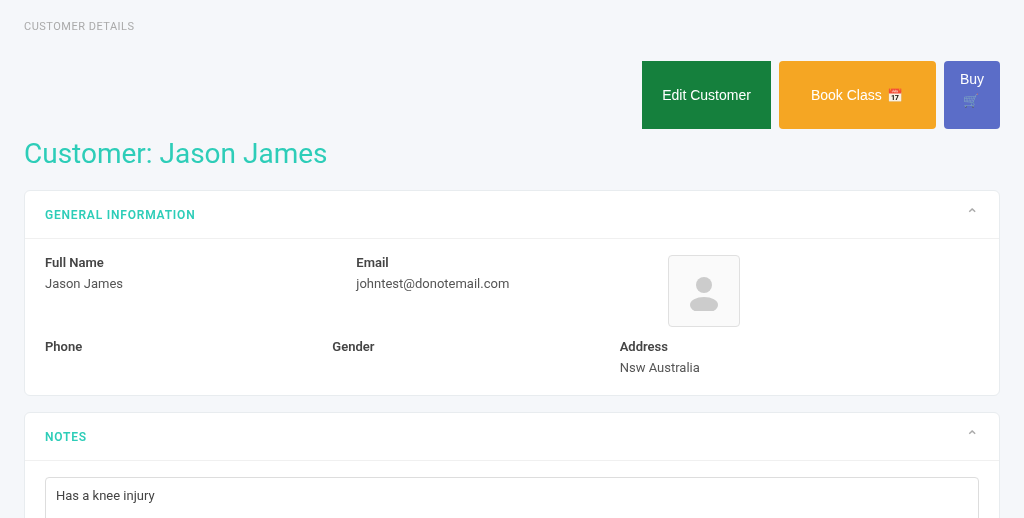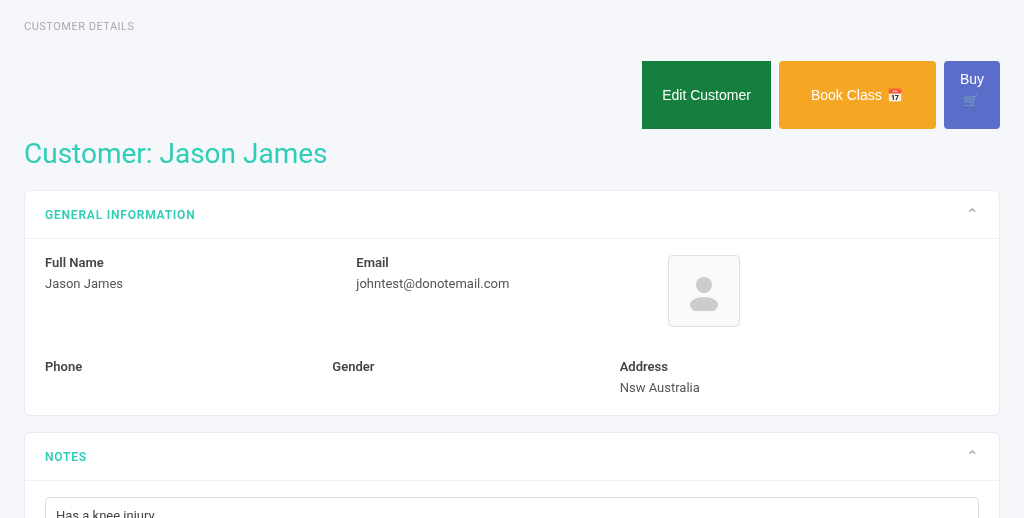--- a/index.html
+++ b/index.html
@@ -156,21 +156,21 @@
       outline: none;
     }
     .btn-icon {
       font-size: 13px;
       opacity: 0.9;
     }
     .second-row-grid {
       display: grid;
       grid-template-columns: 1fr 1fr 1fr auto;
       gap: 20px 16px;
-      margin-top: 32px;
+      margin-top: 12px;
     }
   </style>
 </head>
 <body>
 
 <div class="page-container">
 
   <div class="breadcrumb">Customer Details</div>
 
   <div class="header-row">

